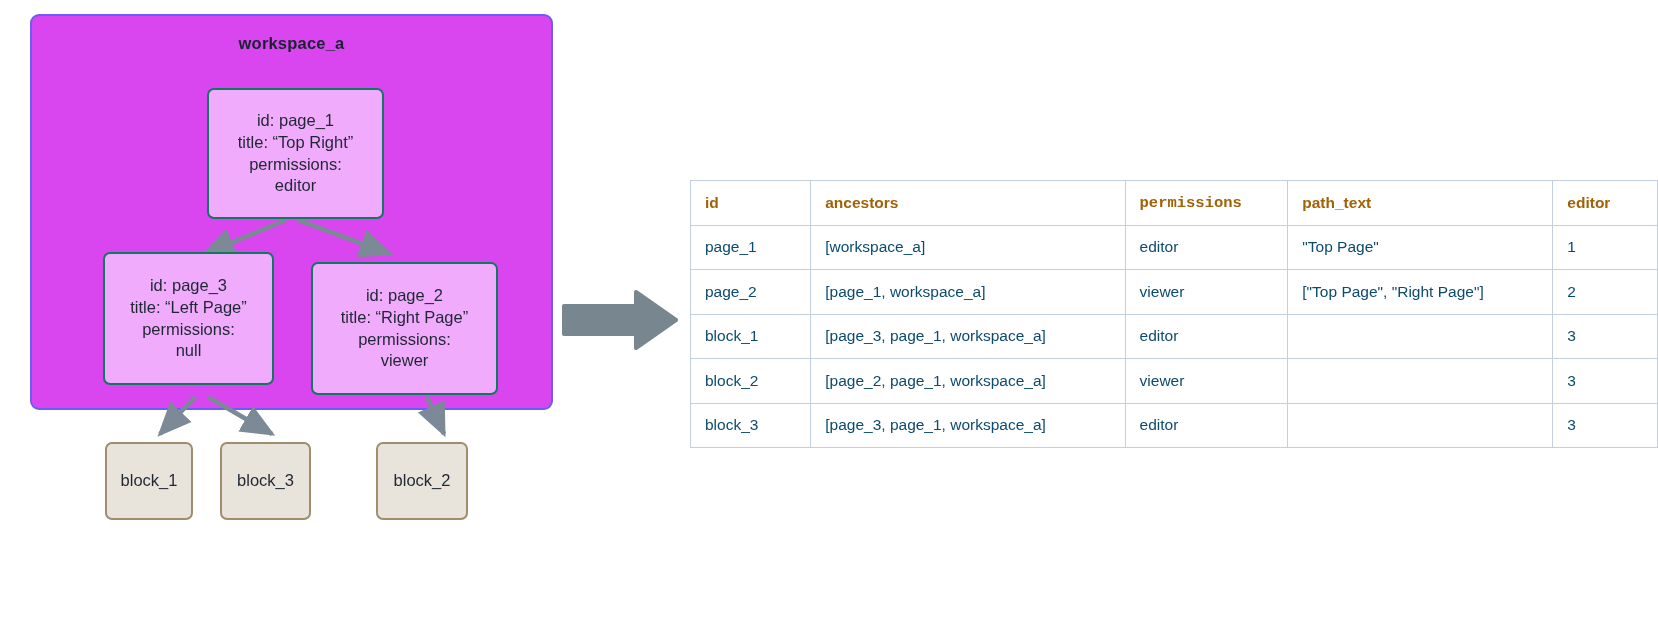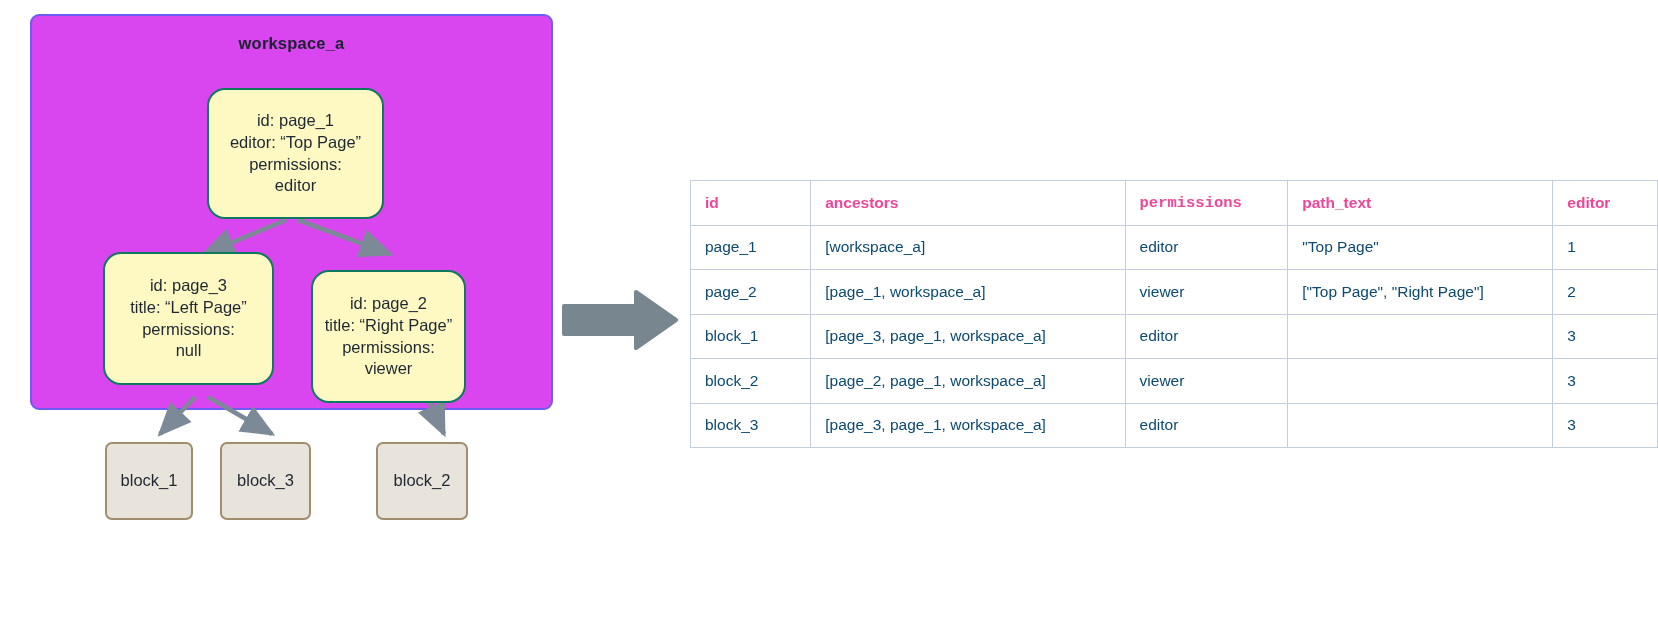--- a/index.html
+++ b/index.html
@@ -47,35 +47,35 @@
     flex-direction: column;
     align-items: center;
     justify-content: center;
     text-align: center;
     color: #1f2733;
     z-index: 3;
   }
   .node .line { display: block; line-height: 1.33; white-space: pre; }
 
   .node.page {
-    background: #fef9c3;
+    background: #f0abfc;
     border: 2px solid #0d7a5f;
-    border-radius: 18px;
+    border-radius: 7px;
     font-size: 16.5px;
   }
   .node.block {
     background: #e9e4db;
     border: 2px solid #a08d6d;
     border-radius: 7px;
     font-size: 16.5px;
   }
 
   #node-page_1 { left: 207px; top: 88px;  width: 177px; height: 131px; }
   #node-page_3 { left: 103px; top: 252px; width: 171px; height: 133px; }
-  #node-page_2 { left: 311px; top: 270px; width: 155px; height: 133px; }
+  #node-page_2 { left: 311px; top: 262px; width: 187px; height: 133px; }
   #node-block_1{ left: 105px; top: 442px; width: 88px;  height: 78px; }
   #node-block_3{ left: 220px; top: 442px; width: 91px;  height: 78px; }
   #node-block_2{ left: 376px; top: 442px; width: 92px;  height: 78px; }
 
   
   #edges {
     position: absolute;
     left: 30px;
     top: 14px;
     width: 523px;
@@ -109,21 +109,21 @@
     height: 43.5px;
     text-align: left;
     font-size: 15.5px;
     color: #0c4a6e;
     vertical-align: middle;
     white-space: nowrap;
     overflow: hidden;
   }
   #result-table th {
     font-weight: bold;
-    color: #ec4899;
+    color: #a16207;
   }
   .col-id        { width: 94px;  }
   .col-ancestors { width: 290px; }
   .col-perms     { width: 136px; font-family: Liberation Mono, monospace; }
   .col-path      { width: 240px; }
   .col-depth     { width: 78px;  }
 </style>
 </head>
 <body>
 
@@ -144,21 +144,21 @@
 
   <path d="M 165,383 L 130,420" stroke="#7b8a96" stroke-width="4.6" fill="none" marker-end="url(#ah)"></path>
 
   <path d="M 178,383 L 242,420" stroke="#7b8a96" stroke-width="4.6" fill="none" marker-end="url(#ah)"></path>
 
   <path d="M 397,383 L 414,420" stroke="#7b8a96" stroke-width="4.6" fill="none" marker-end="url(#ah)"></path>
 </svg>
 
 <div class="node page" id="node-page_1">
   <span class="line">id: page_1</span>
-  <span class="line">editor: “Top Page”</span>
+  <span class="line">title: “Top Right”</span>
   <span class="line">permissions:</span>
   <span class="line">editor</span>
 </div>
 
 <div class="node page" id="node-page_3">
   <span class="line">id: page_3</span>
   <span class="line">title: “Left Page”</span>
   <span class="line">permissions:</span>
   <span class="line">null</span>
 </div>

